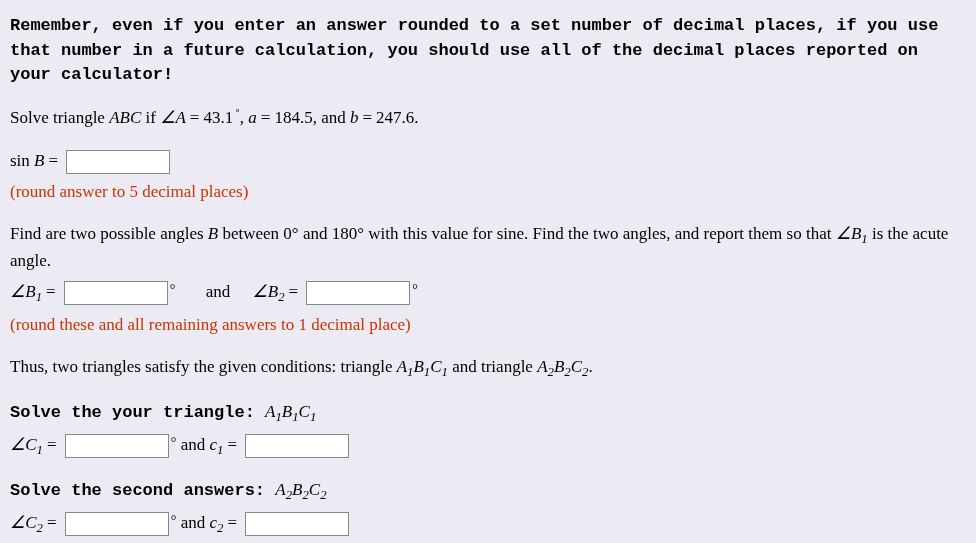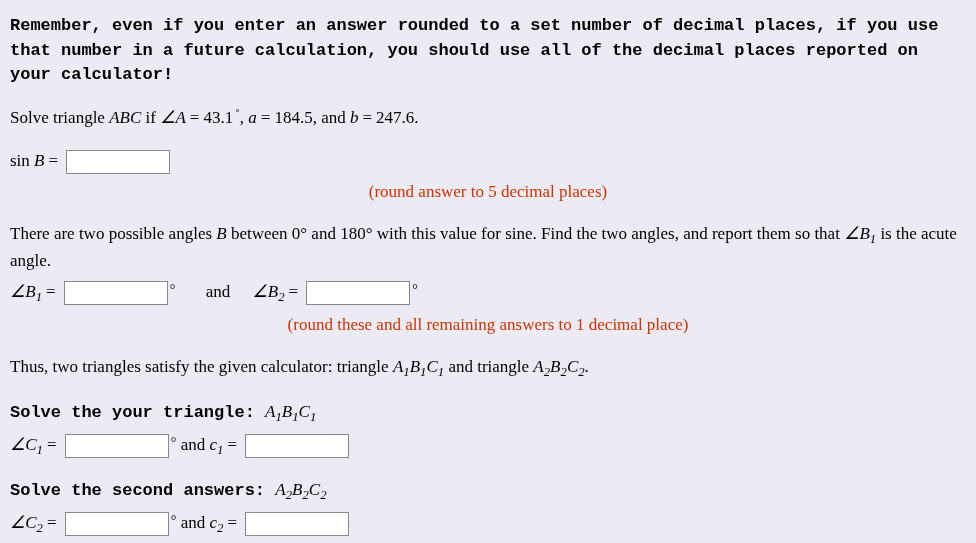--- a/index.html
+++ b/index.html
@@ -7,21 +7,21 @@
     padding: 8px 10px;
     background: #eceaf2;
     font-family: Georgia, 'Times New Roman', serif;
     font-size: 17px;
     color: #000;
     width: 956px;
     line-height: 1.45;
   }
   .bold { font-weight: bold; font-family: Liberation Mono, monospace; }
   .italic { font-style: italic; }
-  .red { color: #cc3300; text-align: center; }
+  .red { color: #cc3300; }
   .row { margin: 6px 0; }
   .section-gap { margin-top: 18px; }
   input.ans {
     font-family: inherit;
     font-size: 14px;
     height: 20px;
     width: 96px;
     border: 1px solid #888;
     background: #fff;
     padding: 1px 3px;
@@ -41,34 +41,34 @@
   <span>Solve triangle </span><span class="italic">ABC</span><span> if </span><span class="italic">∠A</span><span class="eq">=</span><span>43.1</span><span class="deg">˚</span><span>, </span><span class="italic">a</span><span class="eq">=</span><span>184.5</span><span>, and </span><span class="italic">b</span><span class="eq">=</span><span>247.6</span><span>.</span>
 </div>
 
 <div class="row section-gap">
   <span>sin </span><span class="italic">B</span><span class="eq">=</span>
   <input class="ans" type="text" style="">
 </div>
 <div class="row red">(round answer to 5 decimal places)</div>
 
 <div class="row section-gap">
-  <span>There are two possible angles </span><span class="italic">B</span><span> between 0° and 180° with this value for sine. Find the two angles, and report them so that </span><span class="italic"><span>∠B</span><span class="sub">1</span></span><span> is the acute angle.</span>
+  <span>Find are two possible angles </span><span class="italic">B</span><span> between 0° and 180° with this value for sine. Find the two angles, and report them so that </span><span class="italic"><span>∠B</span><span class="sub">1</span></span><span> is the acute angle.</span>
 </div>
 
 <div class="row">
   <span class="italic"><span>∠B</span><span class="sub">1</span></span><span class="eq">=</span>
   <input class="ans" type="text" style=""><span class="deg">°</span>
   <span class="andword">and</span>
   <span class="italic"><span>∠B</span><span class="sub">2</span></span><span class="eq">=</span>
   <input class="ans" type="text" style=""><span class="deg">°</span>
 </div>
 <div class="row red">(round these and all remaining answers to 1 decimal place)</div>
 
 <div class="row section-gap">
-  <span>Thus, two triangles satisfy the given calculator: triangle </span><span class="italic"><span>A</span><span class="sub">1</span>B<span class="sub">1</span>C<span class="sub">1</span></span><span> and triangle </span><span class="italic"><span>A</span><span class="sub">2</span>B<span class="sub">2</span>C<span class="sub">2</span></span><span>.</span>
+  <span>Thus, two triangles satisfy the given conditions: triangle </span><span class="italic"><span>A</span><span class="sub">1</span>B<span class="sub">1</span>C<span class="sub">1</span></span><span> and triangle </span><span class="italic"><span>A</span><span class="sub">2</span>B<span class="sub">2</span>C<span class="sub">2</span></span><span>.</span>
 </div>
 
 <div class="row section-gap">
   <span class="bold">Solve the your triangle: </span><span class="italic"><span>A</span><span class="sub">1</span>B<span class="sub">1</span>C<span class="sub">1</span></span>
 </div>
 <div class="row">
   <span class="italic"><span>∠C</span><span class="sub">1</span></span><span class="eq">=</span>
   <input class="ans" type="text" style=""><span class="deg">°</span><span> and </span><span class="italic"><span>c</span><span class="sub">1</span></span><span class="eq">=</span>
   <input class="ans" type="text" style="">
 </div>

